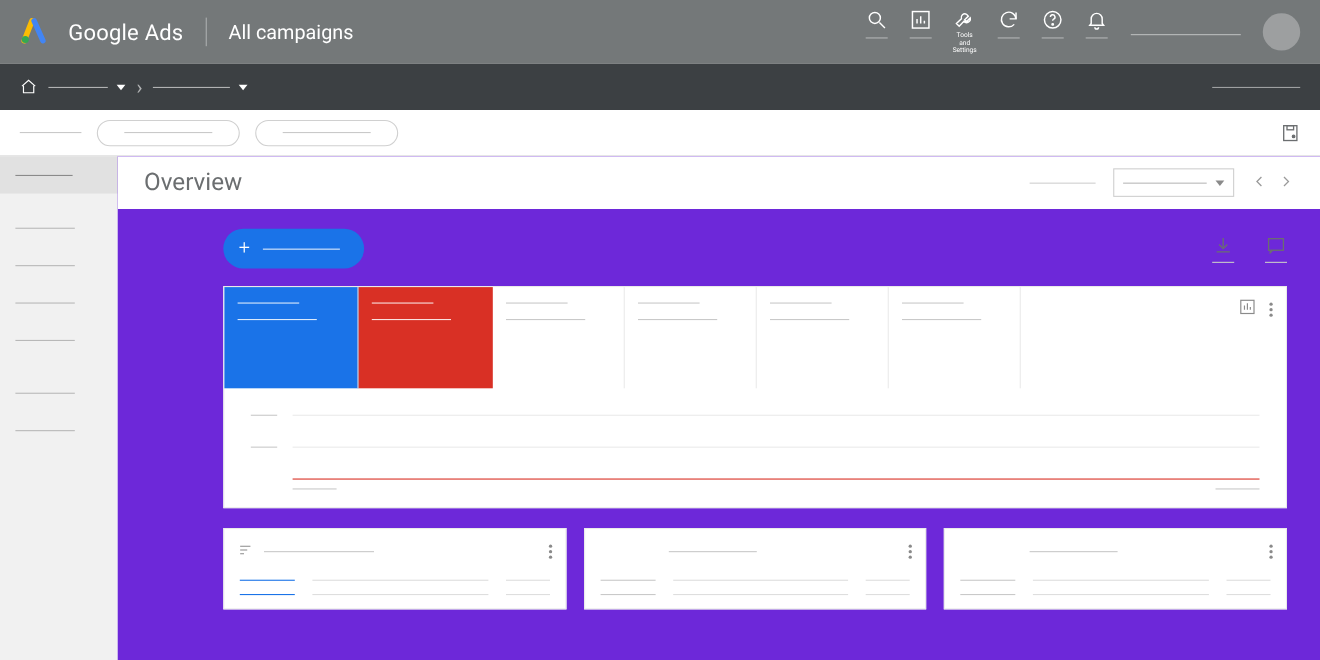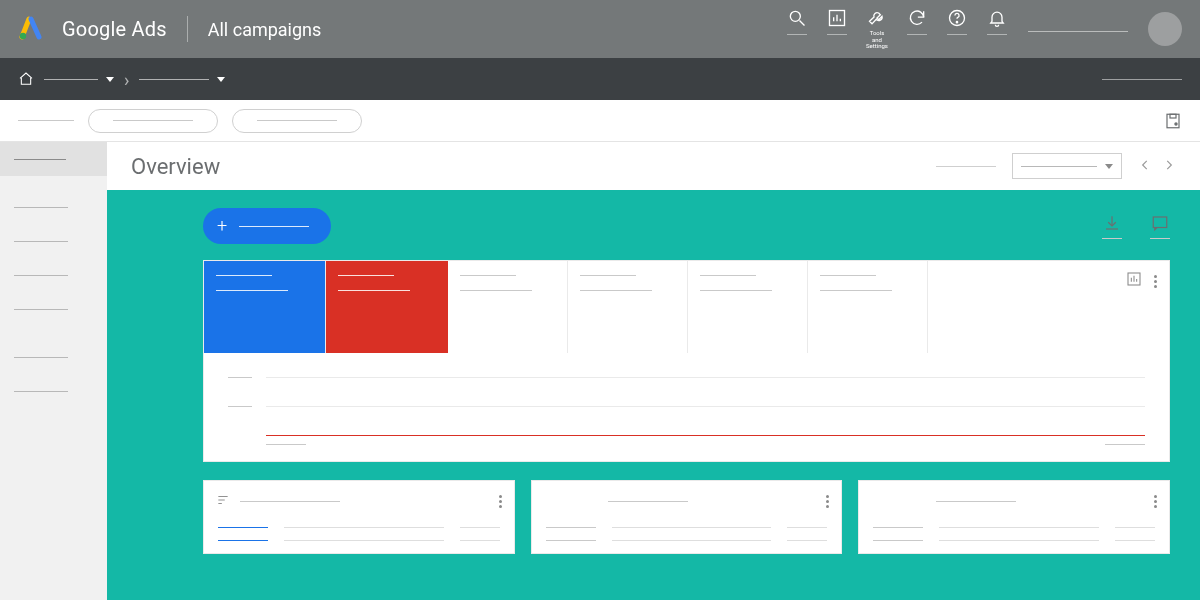--- a/index.html
+++ b/index.html
@@ -41,21 +41,21 @@
 
 
 .body { display:flex; height: calc(600px - 58px - 42px - 42px); }
 .sidebar { width: 107px; background: #f1f1f1; padding-top: 0; }
 .side-item { height: 34px; display:flex; align-items:center; padding-left: 14px; }
 .side-item.active { background: #e1e1e1; }
 .side-line { width: 54px; height:1px; background:#b8b8b8; }
 .side-item.active .side-line { background:#8a8a8a; width:52px; }
 .side-gap { height: 14px; }
 
-.main { flex:1; background:#14b8a6; padding: 0; overflow:hidden; }
+.main { flex:1; background:#6d28d9; padding: 0; overflow:hidden; }
 
 .pagehead { height: 48px; background:#fff; display:flex; align-items:center; padding: 0 24px; }
 .pagetitle { font-size: 22px; color:#6b6e70; font-weight:400; }
 .ph-right { margin-left:auto; display:flex; align-items:center; gap:16px; }
 .ph-line { width:60px; height:1px; background:#cfcfcf; }
 .dropdown { height:26px; border:1px solid #cfcfcf; width:110px; display:flex; align-items:center; padding:0 8px; gap:8px; }
 .dropdown .dd-line{ flex:1; height:1px; background:#b8b8b8; }
 .dd-caret{ width:0;height:0;border-left:4px solid transparent;border-right:4px solid transparent;border-top:5px solid #8a8a8a; }
 .pager { display:flex; gap:10px; }
 .pager svg{ width:14px;height:14px;stroke:#9a9a9a;fill:none;stroke-width:2; }

